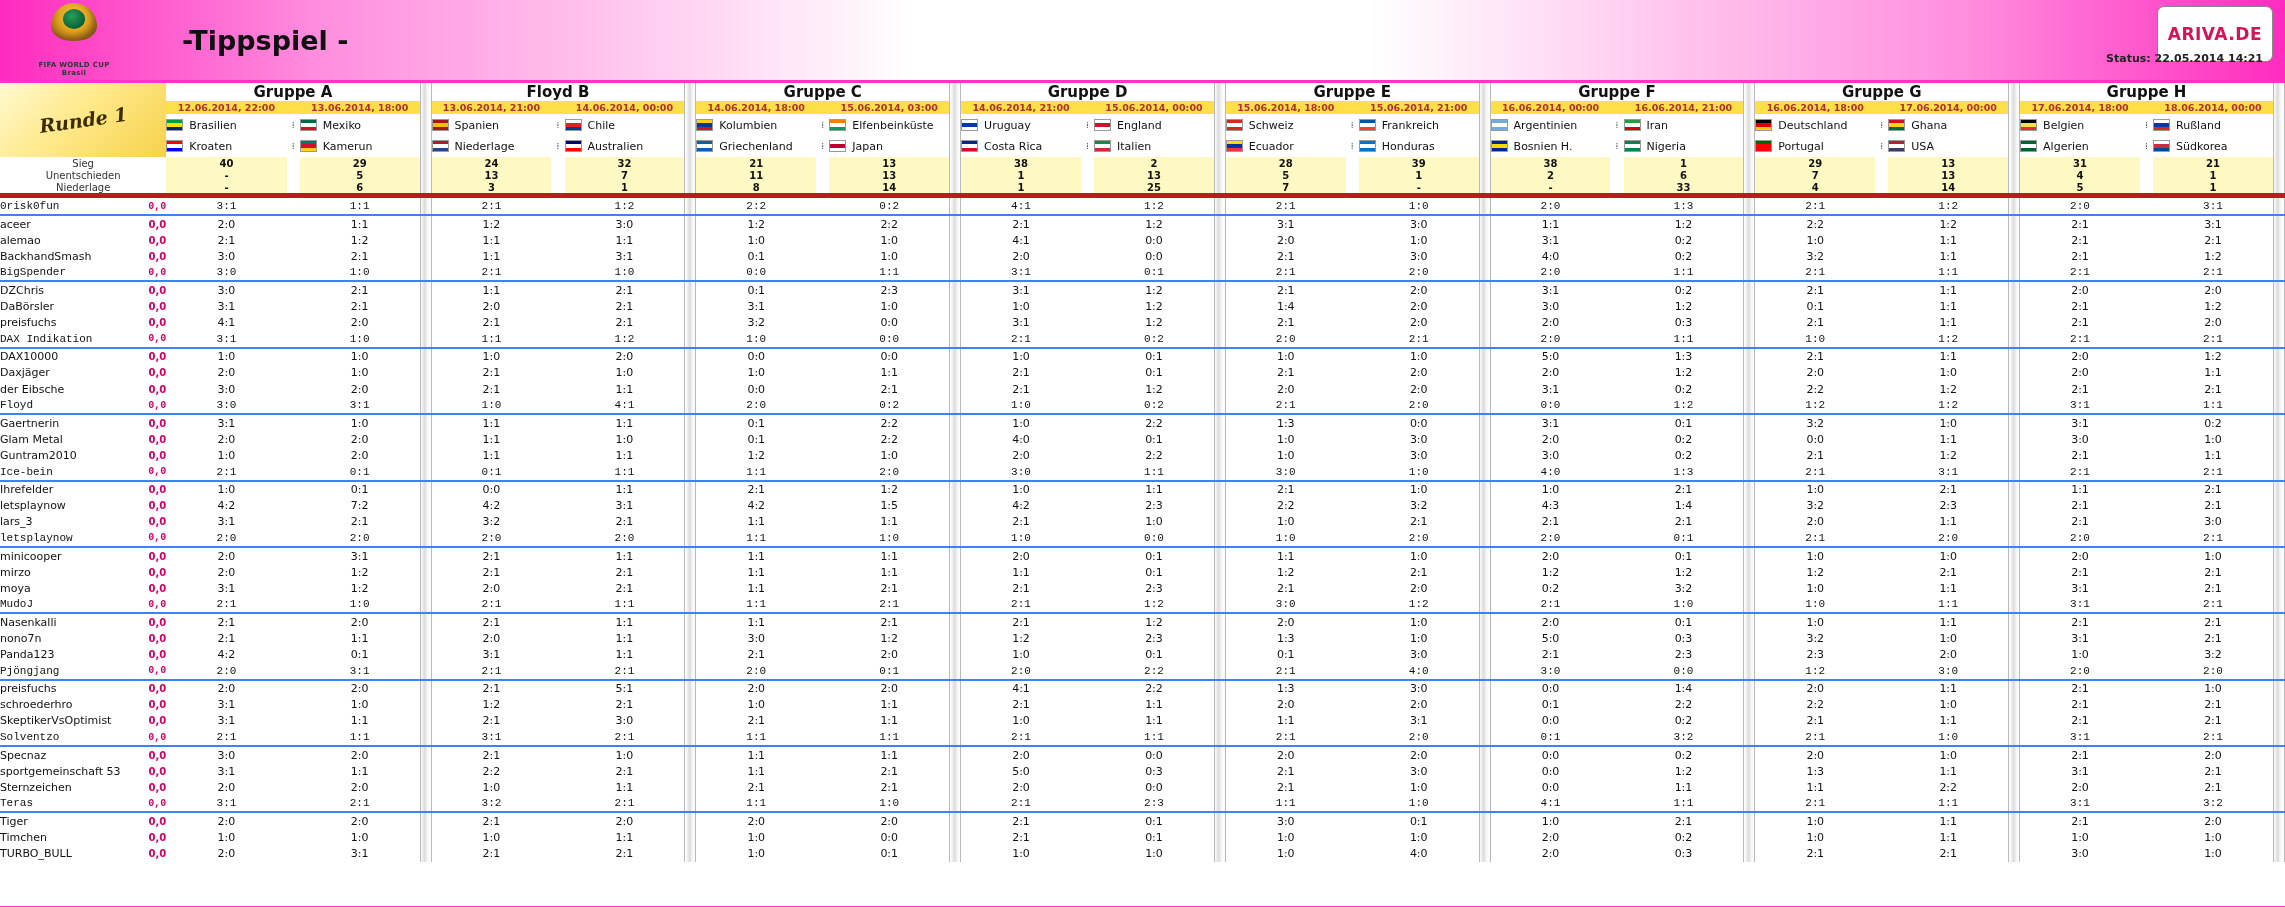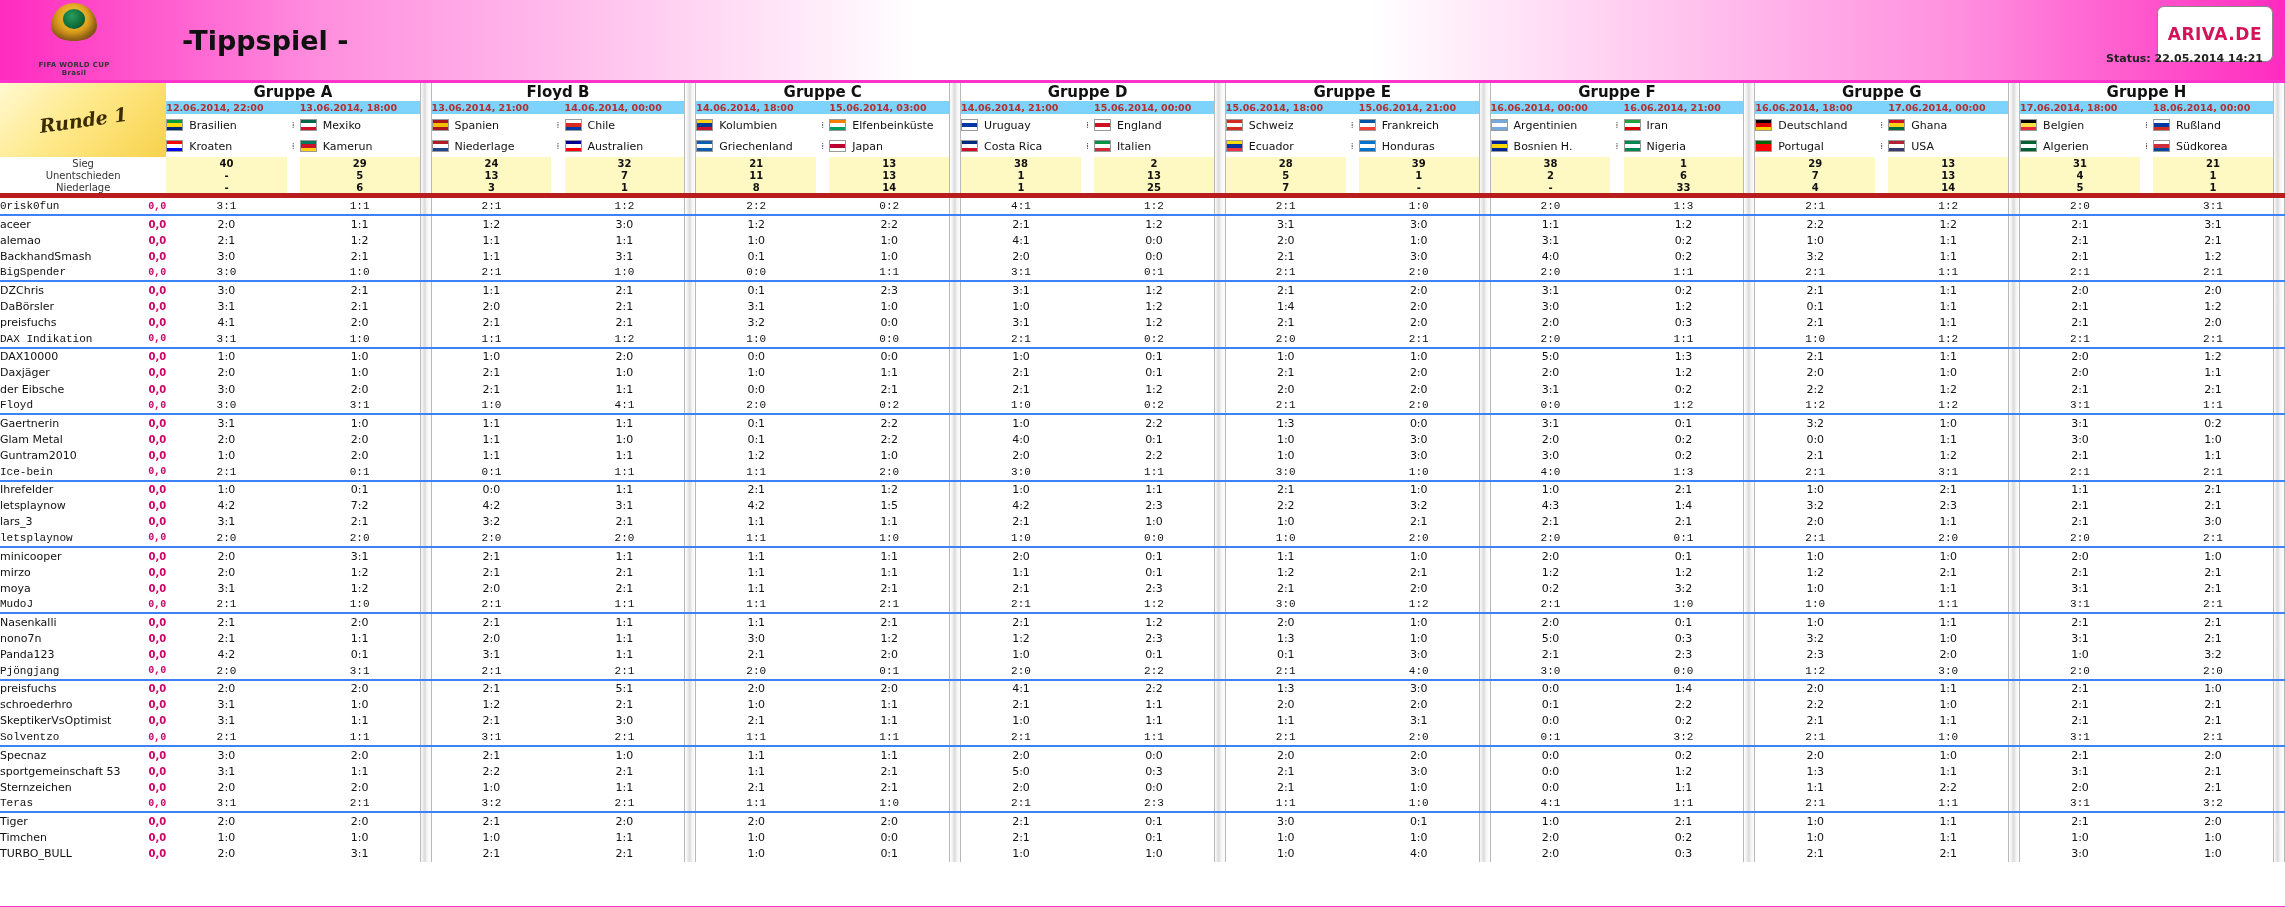--- a/index.html
+++ b/index.html
@@ -99,21 +99,21 @@
     font-style:italic;font-weight:bold;font-size:19px;color:#3a2b00;
     transform:rotate(-8deg);
     display:inline-block;
   }
   .grp-head{
     font-weight:bold;font-size:15px;color:#111;text-align:center;
     height:18px;
     background:#fff;
   }
   .date-cell{
-    font-size:9.5px;color:#b03030;height:13px;background:#7dd3fc;
+    font-size:9.5px;color:#b03030;text-align:center;height:13px;background:#fde047;
     font-weight:bold;
   }
   .team-cell{
     font-size:11px;color:#111;height:21px;background:#fff;
     padding-left:6px;
   }
   .team-inner{display:flex;align-items:center;gap:6px;}
   .flag{
     width:15px;height:10px;flex:0 0 15px;border:1px solid #999;
     display:inline-block;

